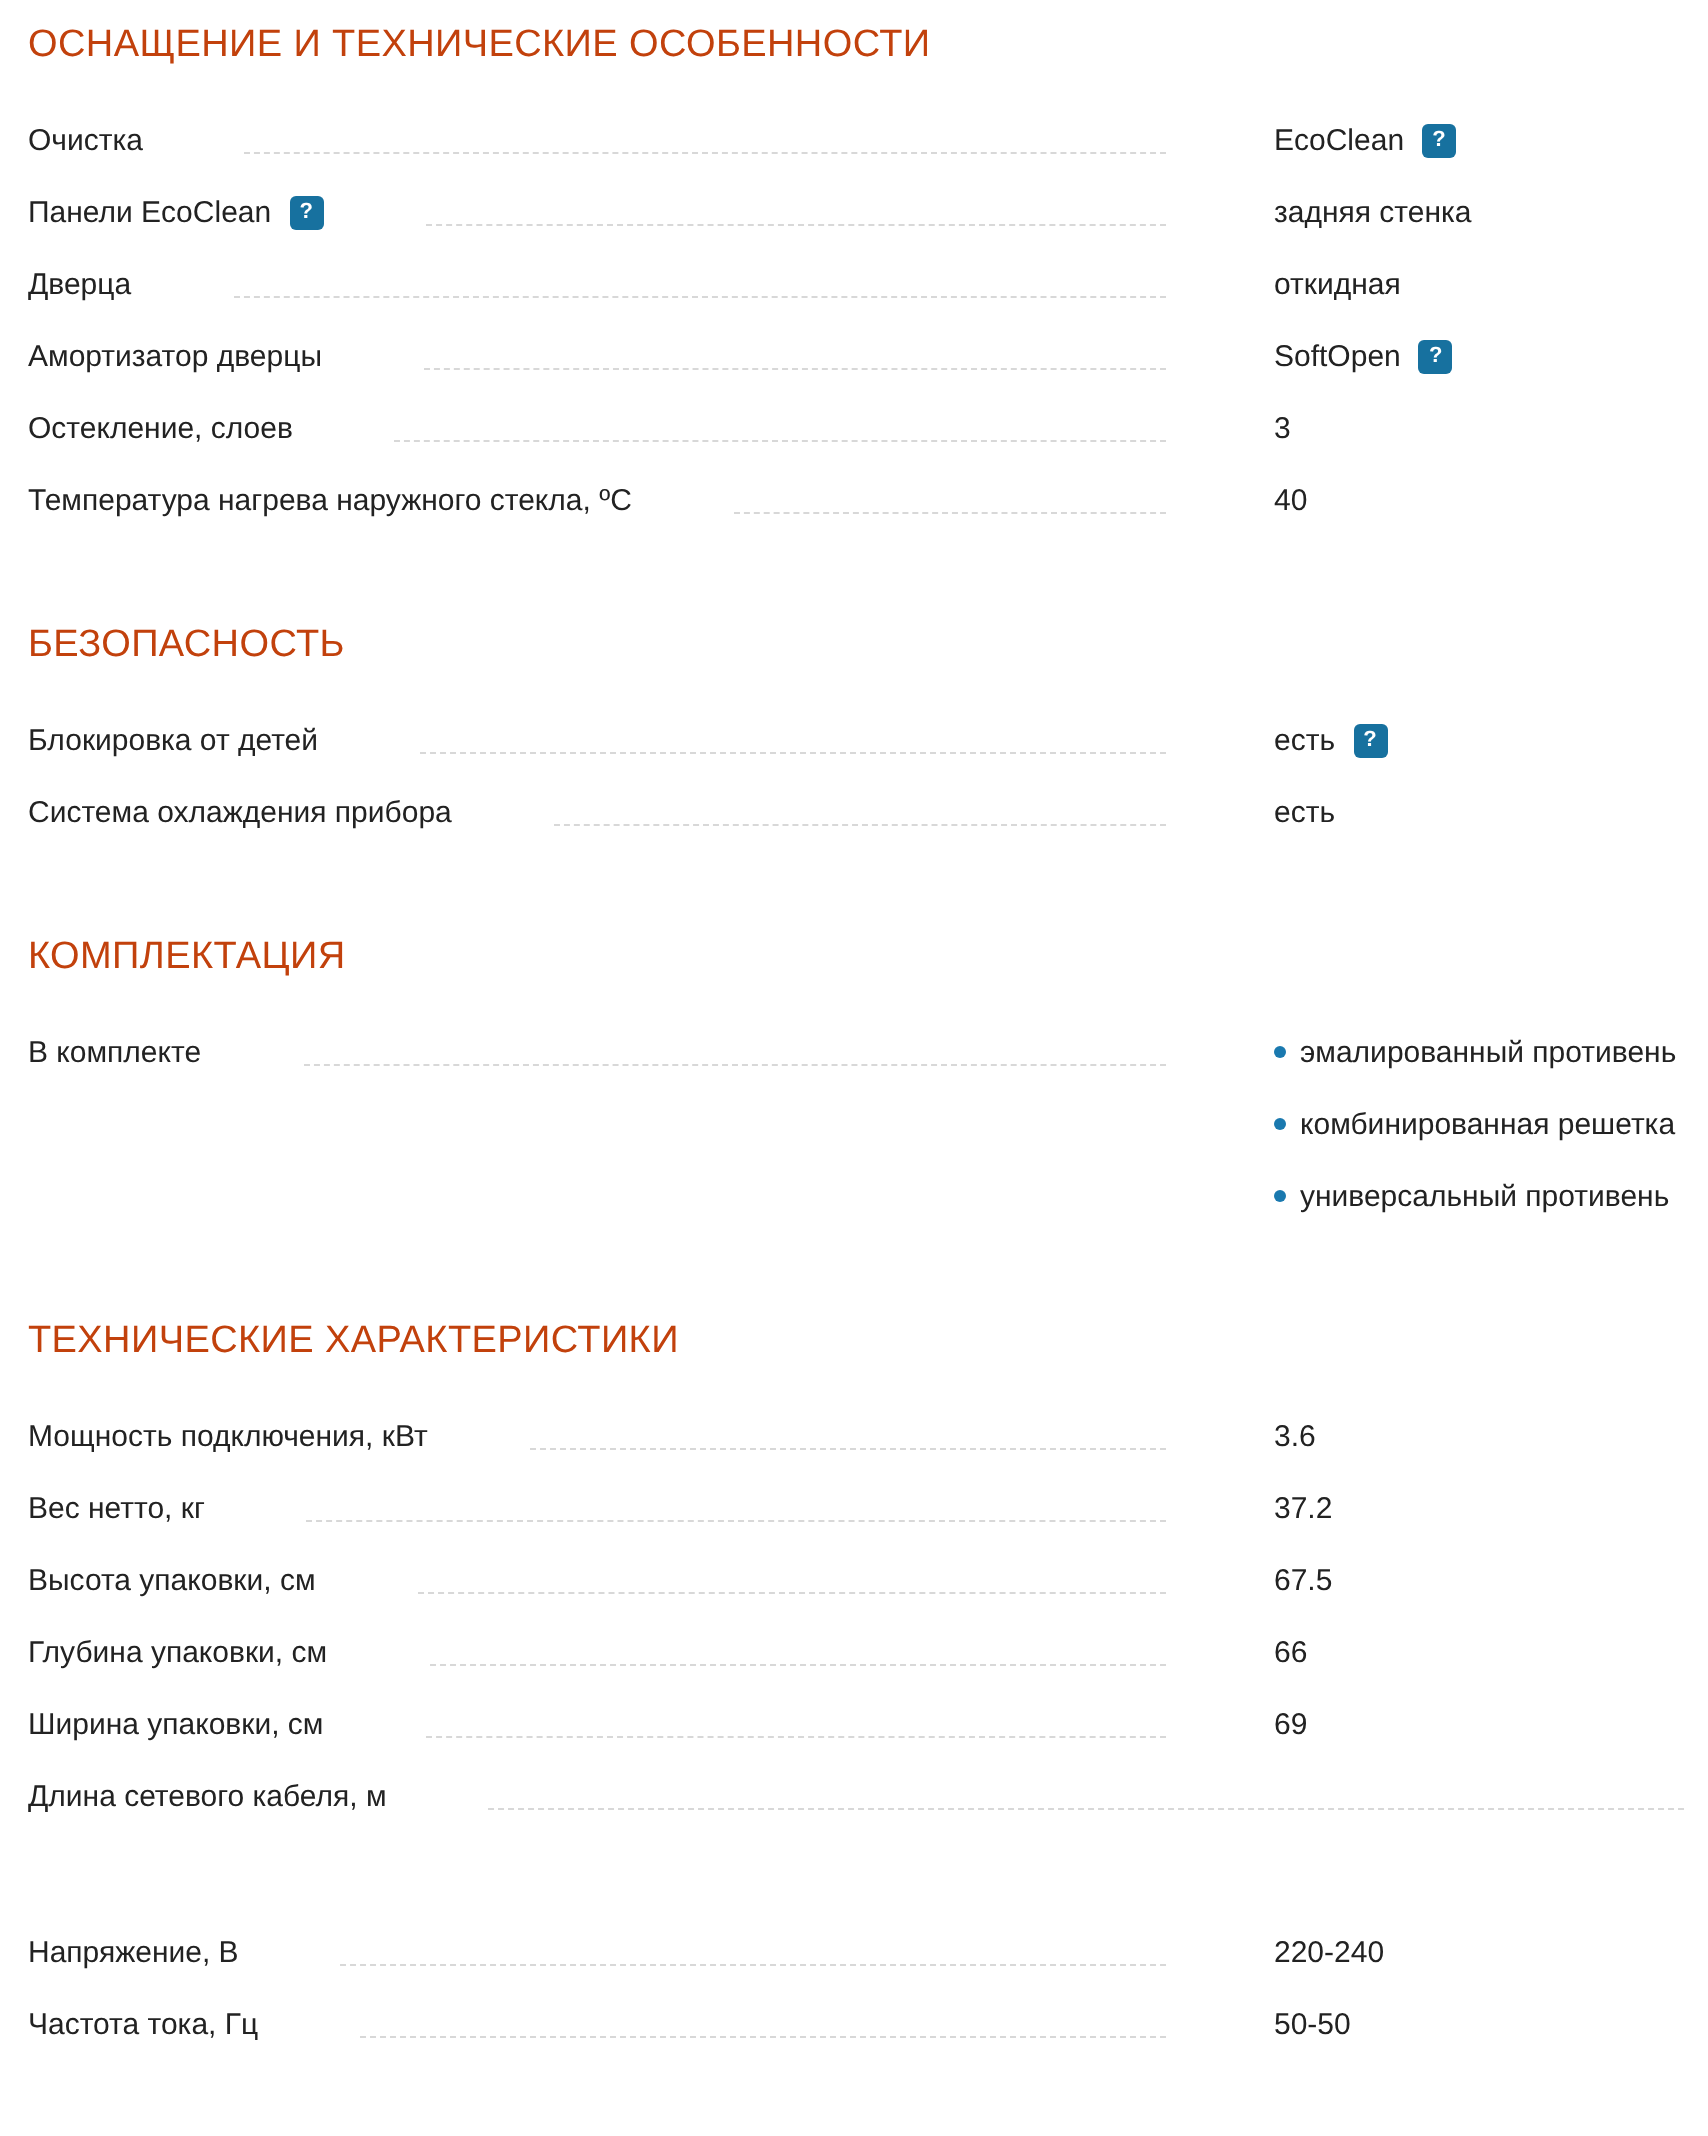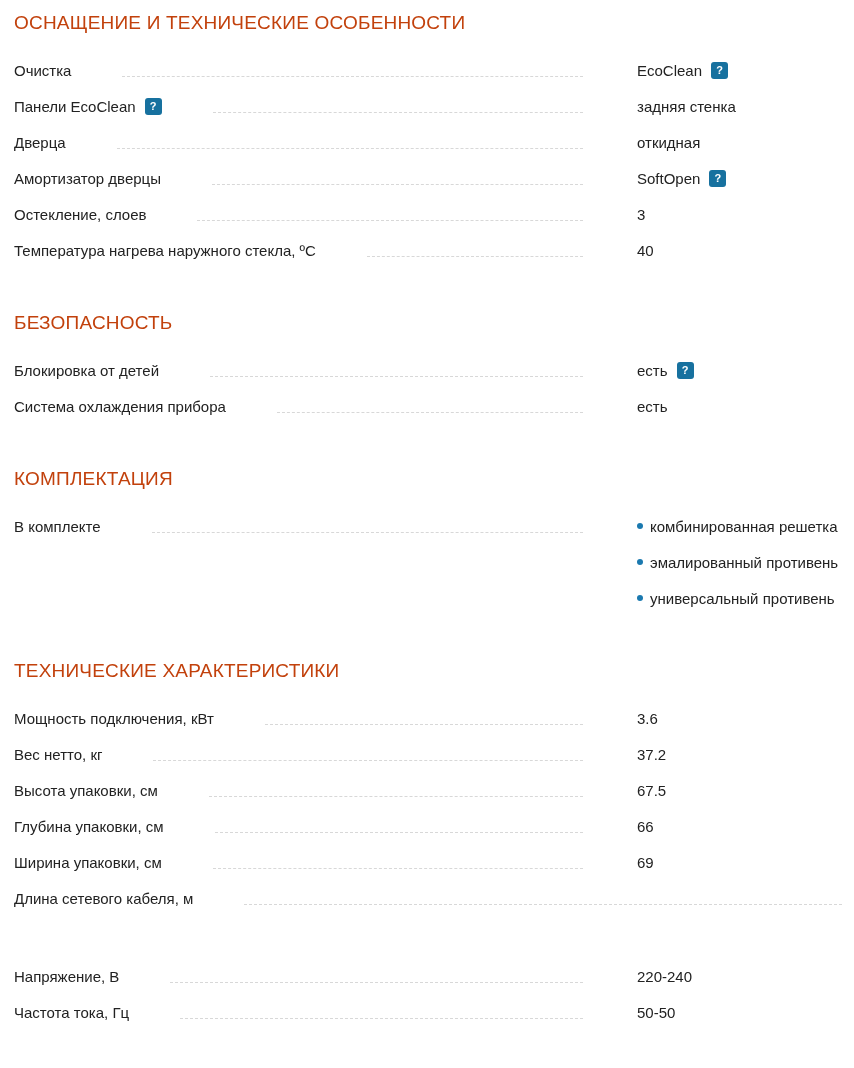--- a/index.html
+++ b/index.html
@@ -194,25 +194,25 @@
     <div class="rows">
 
       <div class="row row-multi">
         <span class="label-wrap">
           <span>В комплекте</span>
         </span>
         <span class="leader"></span>
         <span class="value-wrap value-list">
           <span class="bullet-item">
             <span class="bullet-dot"></span>
-            <span>комбинированная решетка</span>
+            <span>эмалированный противень</span>
           </span>
           <span class="bullet-item">
             <span class="bullet-dot"></span>
-            <span>эмалированный противень</span>
+            <span>комбинированная решетка</span>
           </span>
           <span class="bullet-item">
             <span class="bullet-dot"></span>
             <span>универсальный противень</span>
           </span>
         </span>
       </div>
 
     </div>
   </div>

